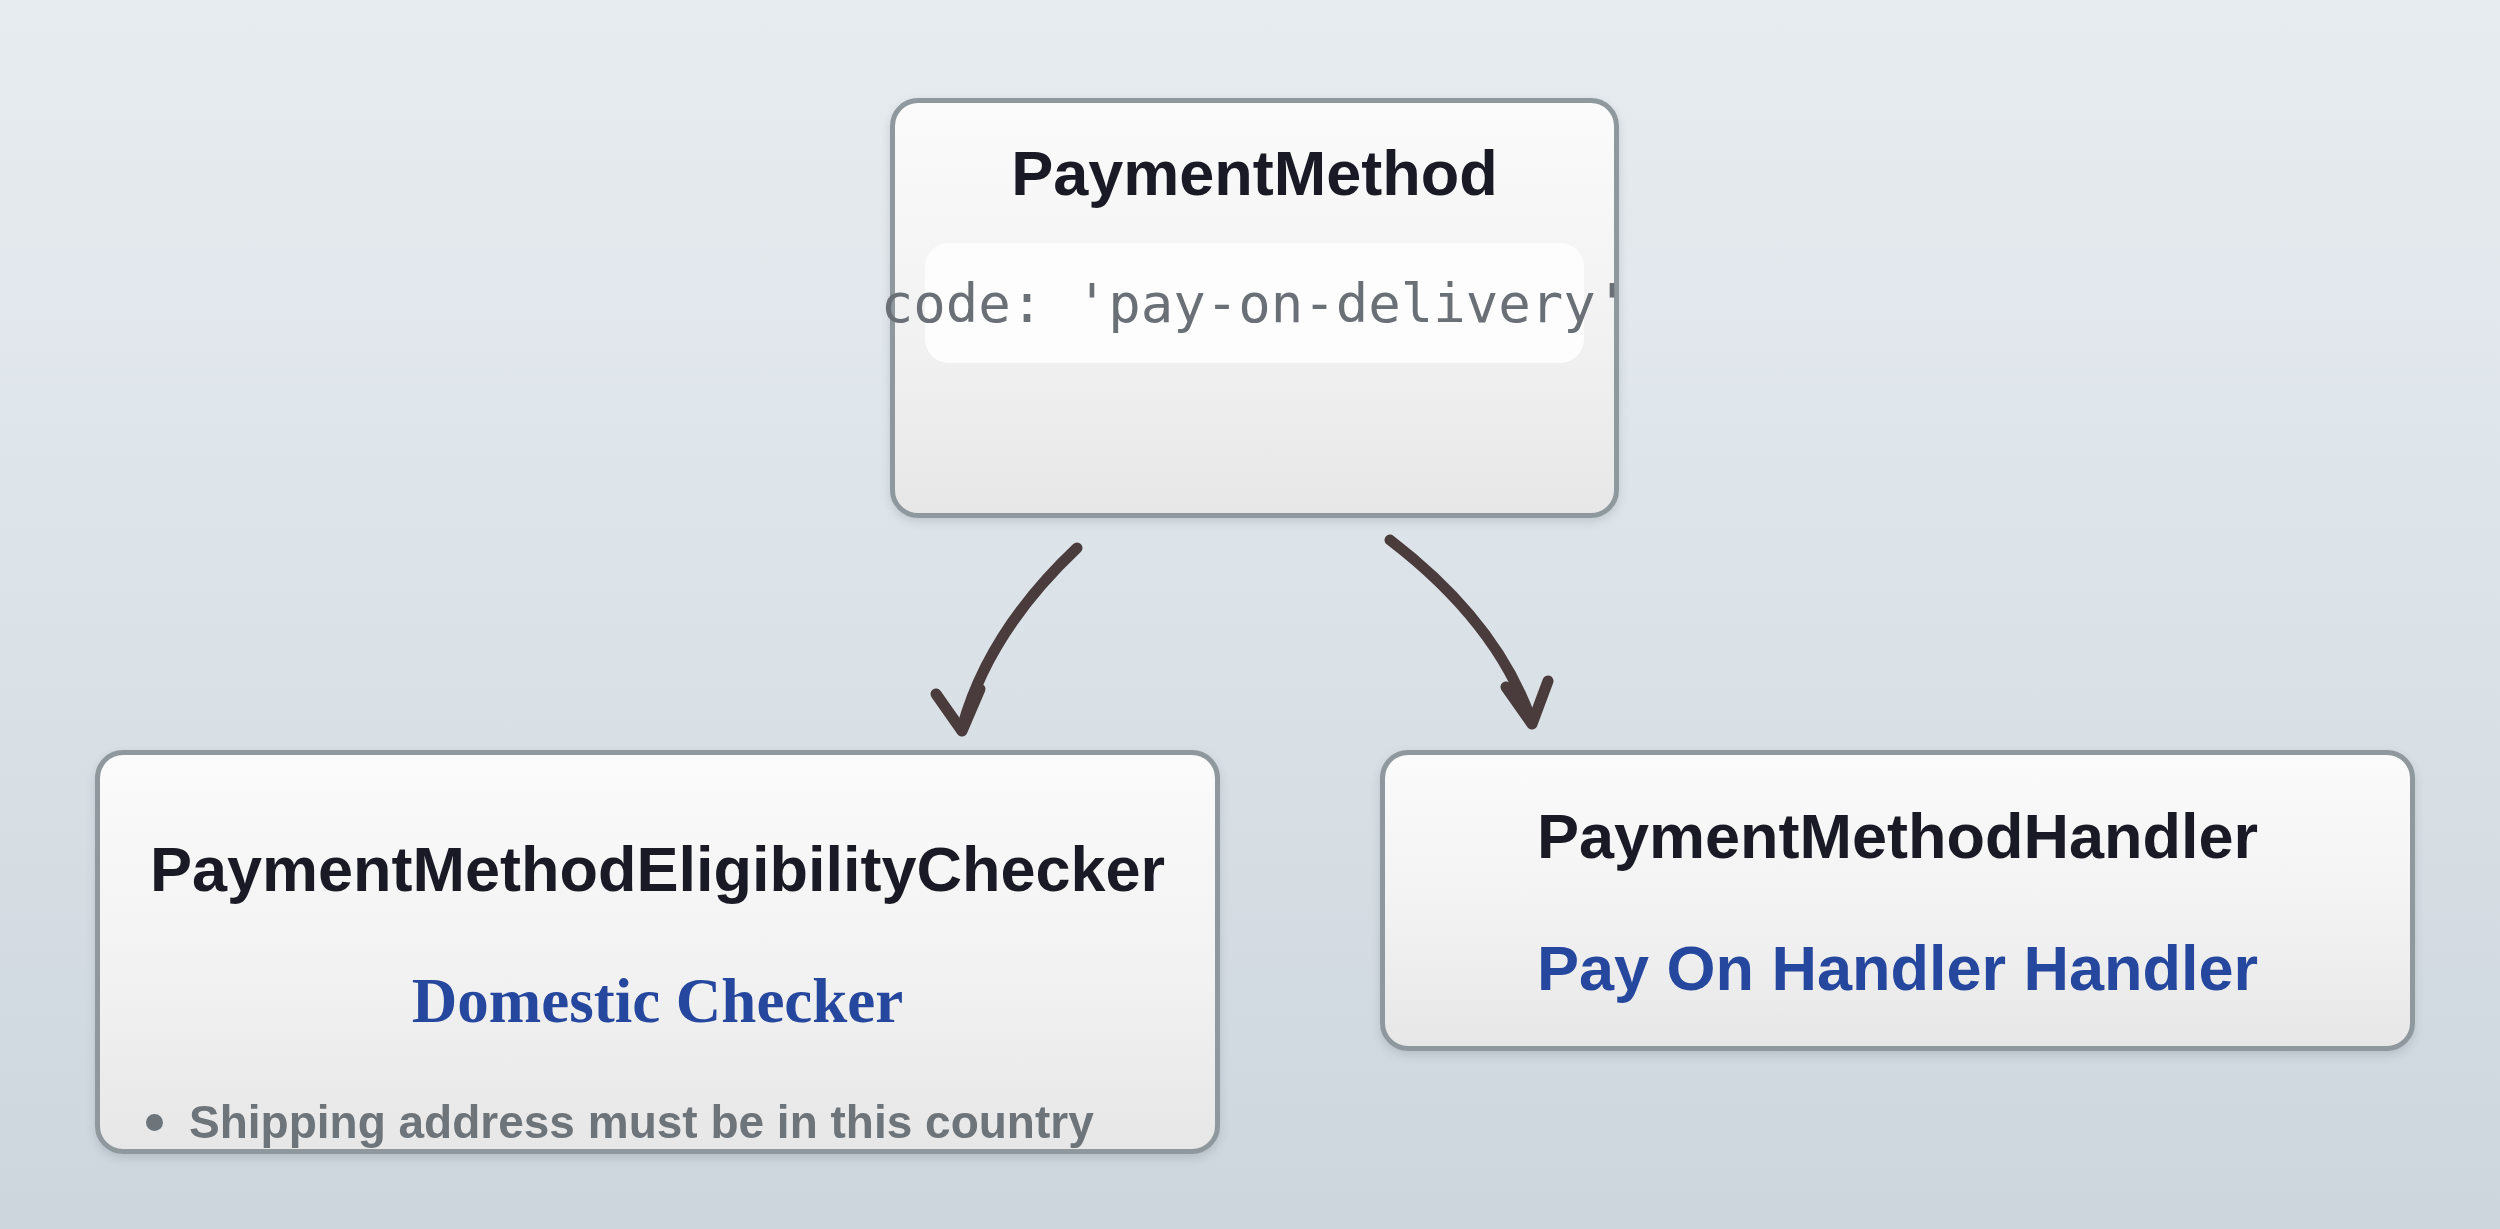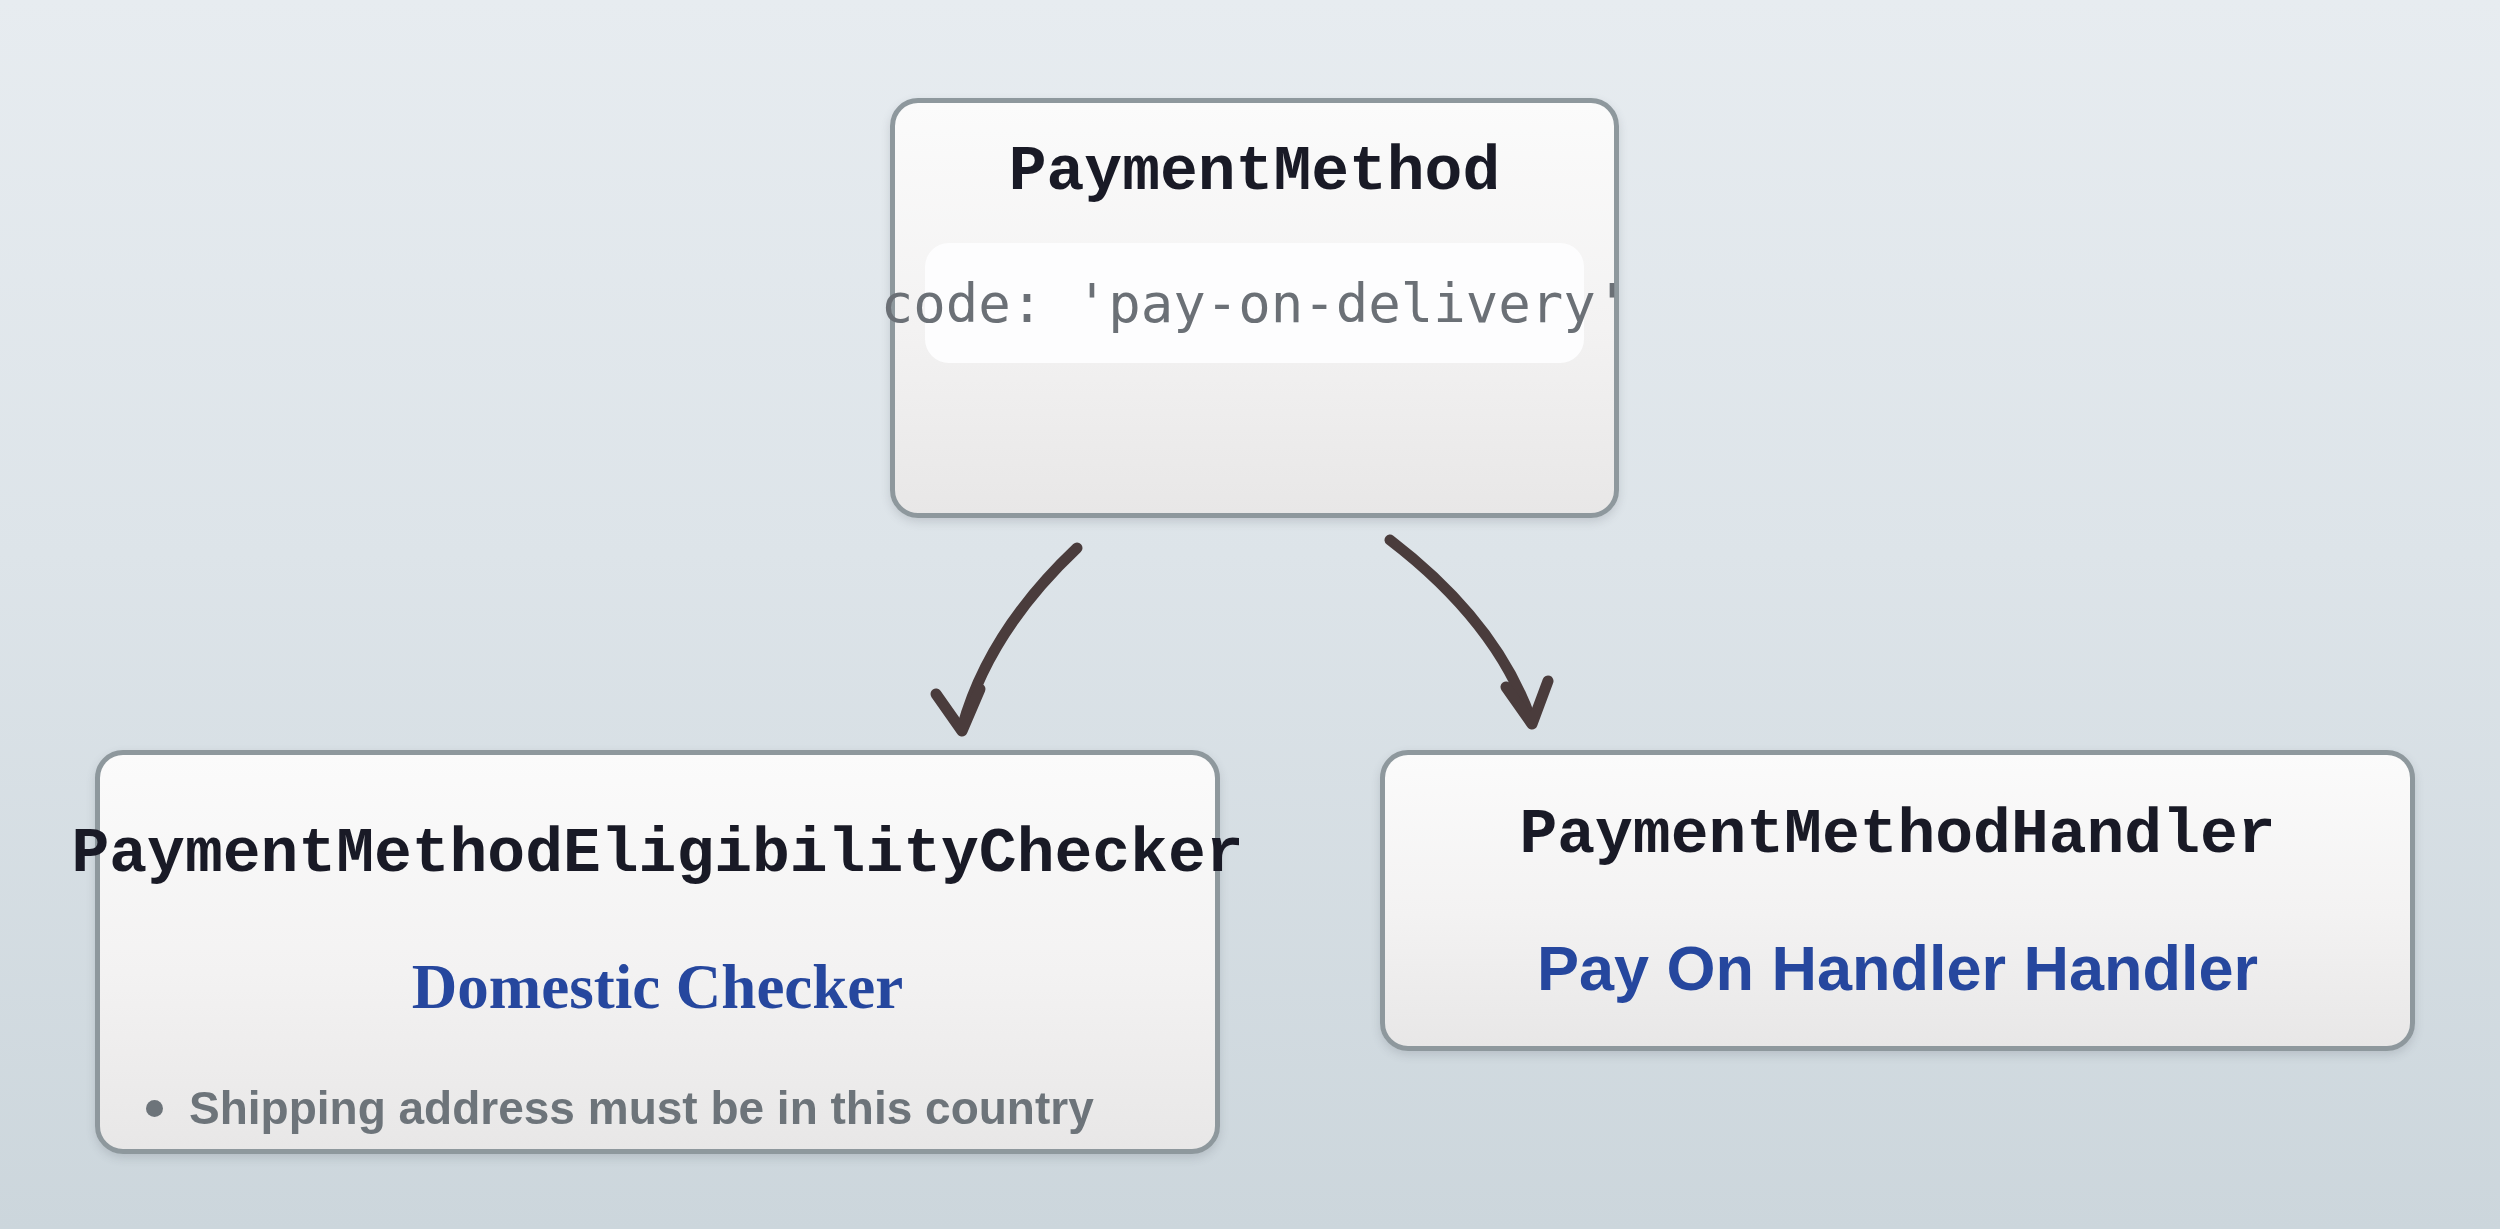--- a/index.html
+++ b/index.html
@@ -52,21 +52,20 @@
     flex-direction: column;
     align-items: center;
   }
 
   .node-title {
     font-size: 63px;
     font-weight: 700;
     line-height: 72px;
     color: var(--title-color);
     white-space: nowrap;
-    font-family: Liberation Mono, monospace;
   }
 
   .node-subtitle {
     font-size: 63px;
     font-weight: 700;
     line-height: 72px;
     color: var(--accent-blue);
     white-space: nowrap;
   }
 
@@ -91,20 +90,21 @@
     font-family: "DejaVu Sans Mono", monospace;
     font-size: 54px;
     color: var(--code-gray);
     white-space: pre;
   }
 
   #node-eligibility-checker {
     left: 95px; top: 750px;
     width: 1125px; height: 404px;
     padding-top: 64px;
+    justify-content: flex-end;
   }
   #node-eligibility-checker .node-subtitle { margin-top: 60px; font-family: Liberation Serif, serif; }
 
   .rule-row {
     align-self: flex-start;
     margin-left: 46px;
     margin-top: 58px;
     height: 54px;
     display: flex;
     align-items: center;

